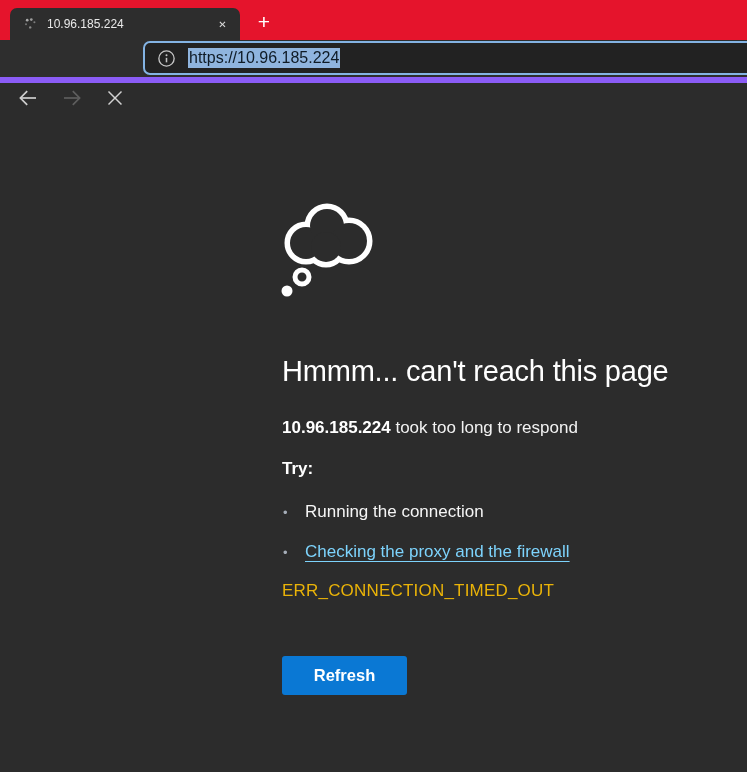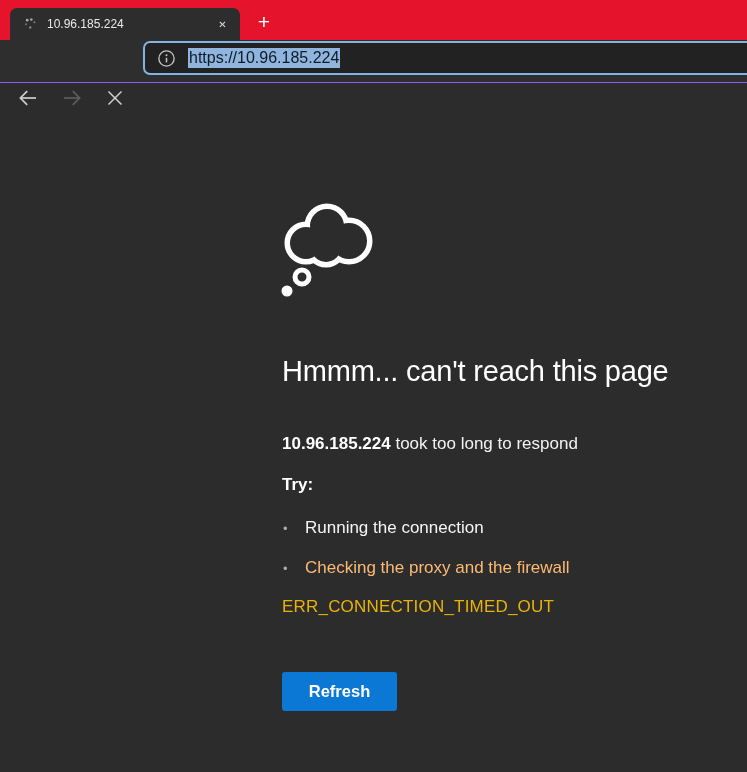--- a/index.html
+++ b/index.html
@@ -15,51 +15,51 @@
   .favicon { width:14px; height:14px; margin-right:10px; flex:none; }
   .tab-title { color:#e9e9e9; font-size:12px; flex:1; white-space:nowrap; overflow:hidden; }
   .tab-close { width:19px; height:19px; display:flex; align-items:center; justify-content:center;
                color:#dcdcdc; font-size:10px; border-radius:4px; cursor:pointer; flex:none; }
   .new-tab { position:absolute; left:251px; top:9px; width:26px; height:26px; display:flex;
              align-items:center; justify-content:center; color:#ffffff; font-size:21px;
              font-weight:300; cursor:pointer; }
 
   
   .toolbar { position:absolute; top:40px; left:0; right:0; height:43px; background:#2e2e2e;
-             border-bottom:1px solid #8b5cf6; }
+             border-bottom:6px solid #8b5cf6; }
   .nav-btn { position:absolute; width:28px; height:28px; top:44px; display:flex;
              align-items:center; justify-content:center; cursor:pointer; }
   .nav-back { left:14px; }
   .nav-fwd  { left:58px; }
   .nav-stop { left:101px; }
 
   .address-bar { position:absolute; left:143px; right:-8px; top:1px; height:34px;
                  border:2px solid #83b3e3; border-radius:7px; background:#222222;
                  display:flex; align-items:center; padding-left:11px; cursor:text; }
   .info-icon { width:21px; height:21px; margin-right:11px; flex:none; }
   .url-text { font-size:16px; color:#e8e8e8; white-space:nowrap; }
   .url-text .sel { background:#8fb4de; color:#0f1b26; padding:1px 1px 2px 1px; }
 
   
   .content { position:absolute; left:282px; top:196px; width:450px; color:#f5f5f5; }
   .cloud-icon { display:block; margin-left:-3px; }
   h1.err-title { margin-top:54px; font-size:29px; line-height:38px; font-weight:400; color:#ffffff;
                  white-space:nowrap; letter-spacing:-0.2px; }
-  .err-subtitle { margin-top:43px; font-size:17px; line-height:22px; color:#f2f2f2; }
+  .err-subtitle { margin-top:27px; font-size:17px; line-height:22px; color:#f2f2f2; }
   .err-subtitle .host { font-weight:700; color:#ffffff; }
   .try-label { margin-top:19px; font-size:17px; line-height:22px; font-weight:700; color:#ffffff; }
   ul.suggestions { margin-top:21px; list-style:none; }
   ul.suggestions li { position:relative; padding-left:23px; font-size:17px; line-height:22px; }
   ul.suggestions li + li { margin-top:18px; }
   ul.suggestions li::before { content:"•"; position:absolute; left:1px; top:1px;
                               font-size:13px; color:#a5adb8; }
-  ul.suggestions a { color:#fdba74; text-underline-offset:4px;
+  ul.suggestions a { color:#7dd3fc; text-decoration:underline; text-underline-offset:4px;
                      text-decoration-thickness:1px; cursor:pointer; }
   .err-code { margin-top:18px; font-size:17px; color:#eab308; letter-spacing:0.2px; }
-  .refresh-btn { margin-top:55px; width:115px; height:39px; background:#0a78d4; color:#ffffff;
+  .refresh-btn { margin-top:55px; width:125px; height:39px; background:#0a78d4; color:#ffffff;
                  border:none; border-radius:3px; font-family:inherit; font-size:16.5px;
                  font-weight:700; cursor:pointer; display:block; }
 </style>
 </head>
 <body>
 
 <div class="window">
 
   <div class="tab-strip">
     <div class="tab">

